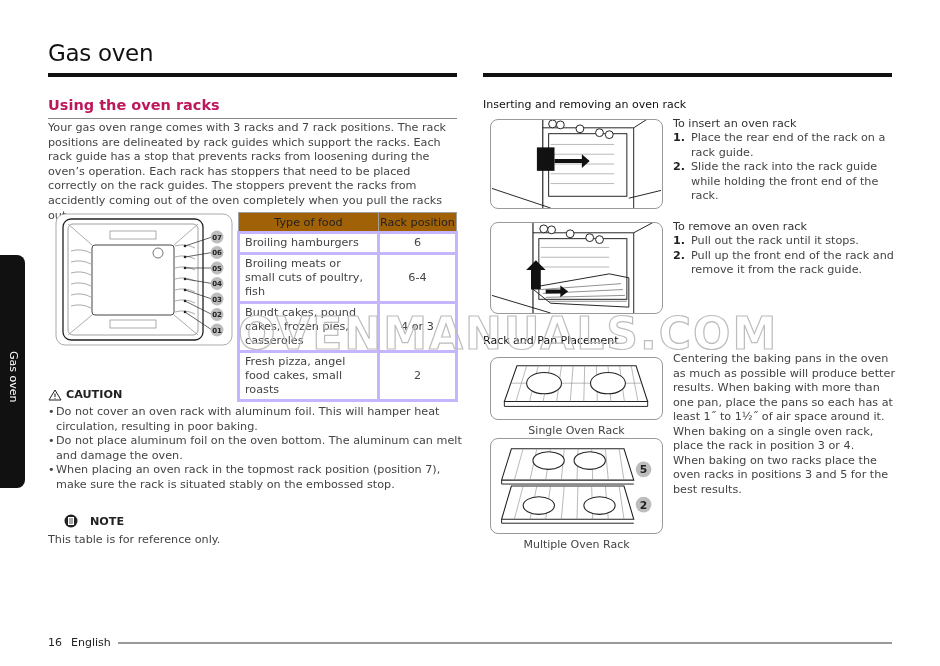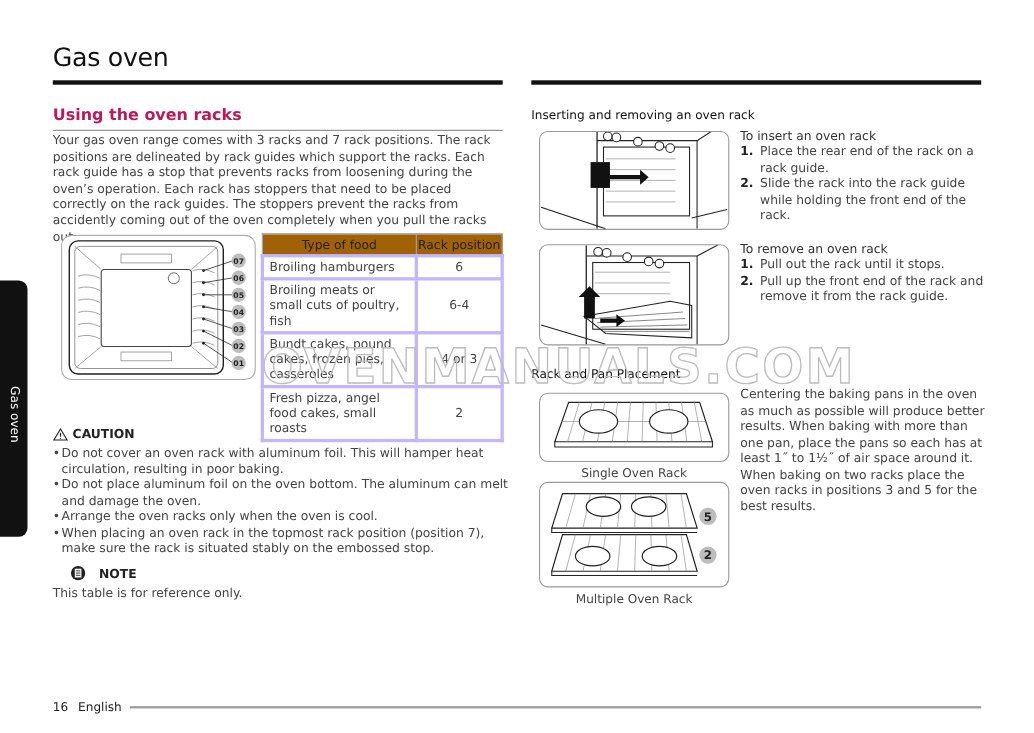--- a/index.html
+++ b/index.html
@@ -155,21 +155,20 @@
   <svg width="14" height="12" viewBox="0 0 14 12">
     <path d="M7 1 L13 11 L1 11 Z" fill="none" stroke="#222" stroke-width="1"></path>
     <line x1="7" y1="4.5" x2="7" y2="8" stroke="#222" stroke-width="1.1"></line>
     <circle cx="7" cy="9.5" r="0.6" fill="#222"></circle>
   </svg>
   <span>CAUTION</span>
 </div>
 <ul class="caution-list">
   <li>Do not cover an oven rack with aluminum foil. This will hamper heat circulation, resulting in poor baking.</li>
   <li>Do not place aluminum foil on the oven bottom. The aluminum can melt and damage the oven.</li>
-  <li>Arrange the oven racks only when the oven is cool.</li>
   <li>When placing an oven rack in the topmost rack position (position 7), make sure the rack is situated stably on the embossed stop.</li>
 </ul>
 
 <div class="note-heading">
   <svg width="14" height="14" viewBox="0 0 14 14">
     <circle cx="7" cy="7" r="6.5" fill="#222"></circle>
     <rect x="4" y="3" width="6" height="8" fill="#fff"></rect>
     <line x1="5" y1="5" x2="9" y2="5" stroke="#222" stroke-width="0.8"></line>
     <line x1="5" y1="7" x2="9" y2="7" stroke="#222" stroke-width="0.8"></line>
     <line x1="5" y1="9" x2="9" y2="9" stroke="#222" stroke-width="0.8"></line>
@@ -312,20 +311,21 @@
   <path d="M10 82 L10 86 L145 86" fill="none" stroke="#222" stroke-width="1"></path>
   <circle cx="155" cy="31" r="8" fill="#bdbdbd"></circle>
   <circle cx="155" cy="67" r="8" fill="#bdbdbd"></circle>
   <text x="155" y="35" text-anchor="middle" font-size="11" font-weight="bold" fill="#222" font-family="DejaVu Sans, sans-serif">5</text>
   <text x="155" y="71" text-anchor="middle" font-size="11" font-weight="bold" fill="#222" font-family="DejaVu Sans, sans-serif">2</text>
 </svg>
 <div class="caption" style="left:490px; top:538px; width:173px;">Multiple Oven Rack</div>
 
 <div class="placement-text">
   <p>Centering the baking pans in the oven as much as possible will produce better results. When baking with more than one pan, place the pans so each has at least 1˝ to 1½˝ of air space around it.</p>
+  <p>When baking on a single oven rack, place the rack in position 3 or 4.</p>
   <p>When baking on two racks place the oven racks in positions 3 and 5 for the best results.</p>
 </div>
 
 <div class="watermark">OVENMANUALS.COM</div>
 
 <div class="footer-page">16</div>
 <div class="footer-lang">English</div>
 <div class="footer-rule"></div>
 
 </body></html>

